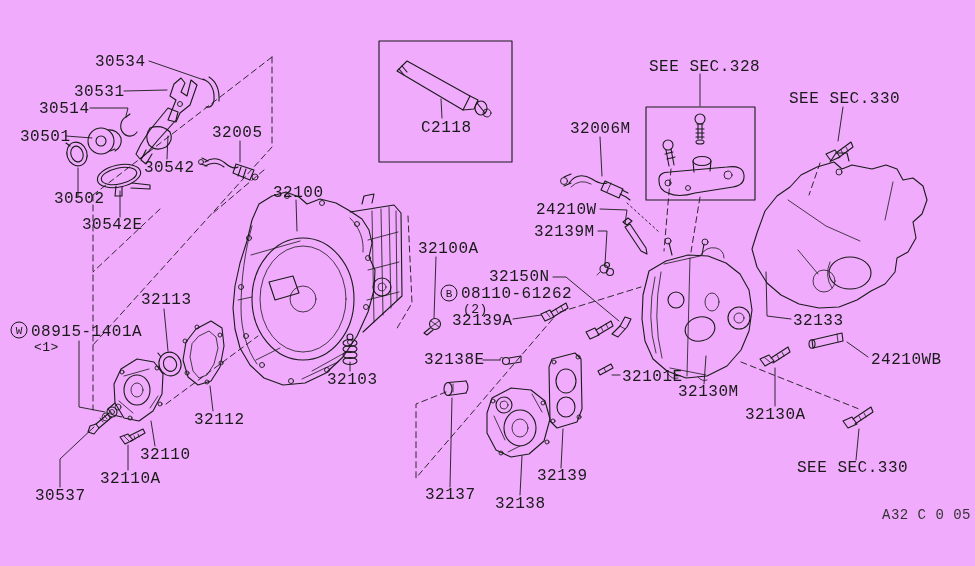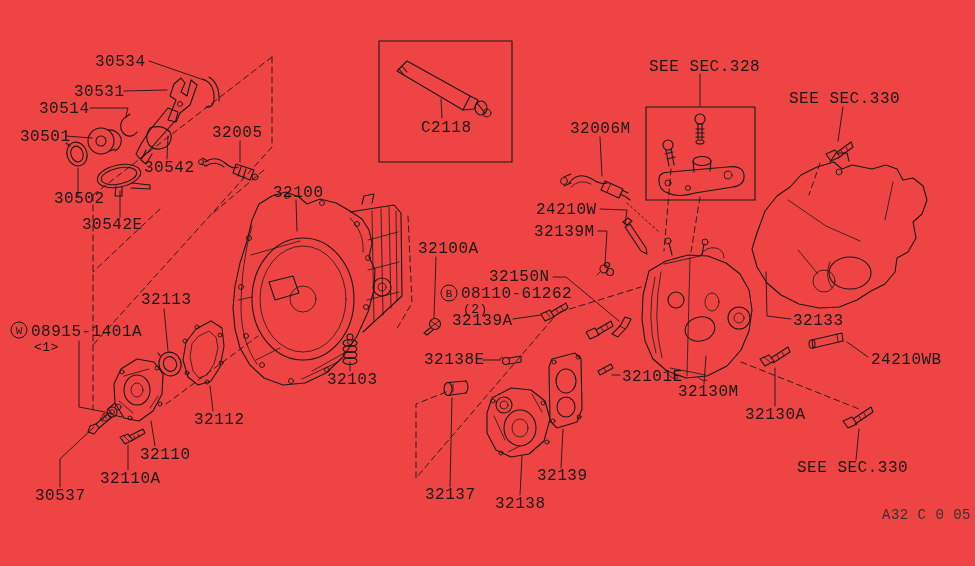--- a/index.html
+++ b/index.html
@@ -1,16 +1,16 @@
 <!DOCTYPE html>
 <html><head>
 <meta charset="utf-8">
 <style>
   html,body{margin:0;padding:0;background:#ffffff;}
-  .stage{position:relative;width:975px;height:566px;background:#ef4444;overflow:hidden;}
+  .stage{position:relative;width:975px;height:566px;background:#f0abfc;overflow:hidden;}
   svg{display:block;}
   svg text{font-family:"Liberation Mono","DejaVu Sans Mono",monospace;font-size:16px;fill:#1a1a1a;letter-spacing:0.5px;white-space:pre;}
   svg text.small{font-size:13px;}
   svg text.badge{font-size:11px;letter-spacing:0;}
   svg text.foot{font-size:14px;fill:#333;}
   .art path,.art line,.art circle,.art ellipse,.art polyline,.art rect{fill:none;stroke:#1a1a1a;stroke-width:1.1;stroke-linecap:round;stroke-linejoin:round;}
   .art .thin{stroke-width:0.8;}
   .art .leader{stroke-width:0.9;}
   .art .dash{stroke-width:0.9;stroke-dasharray:6 4;}
   .art .dot{stroke-width:0.9;stroke-dasharray:2 3;}

